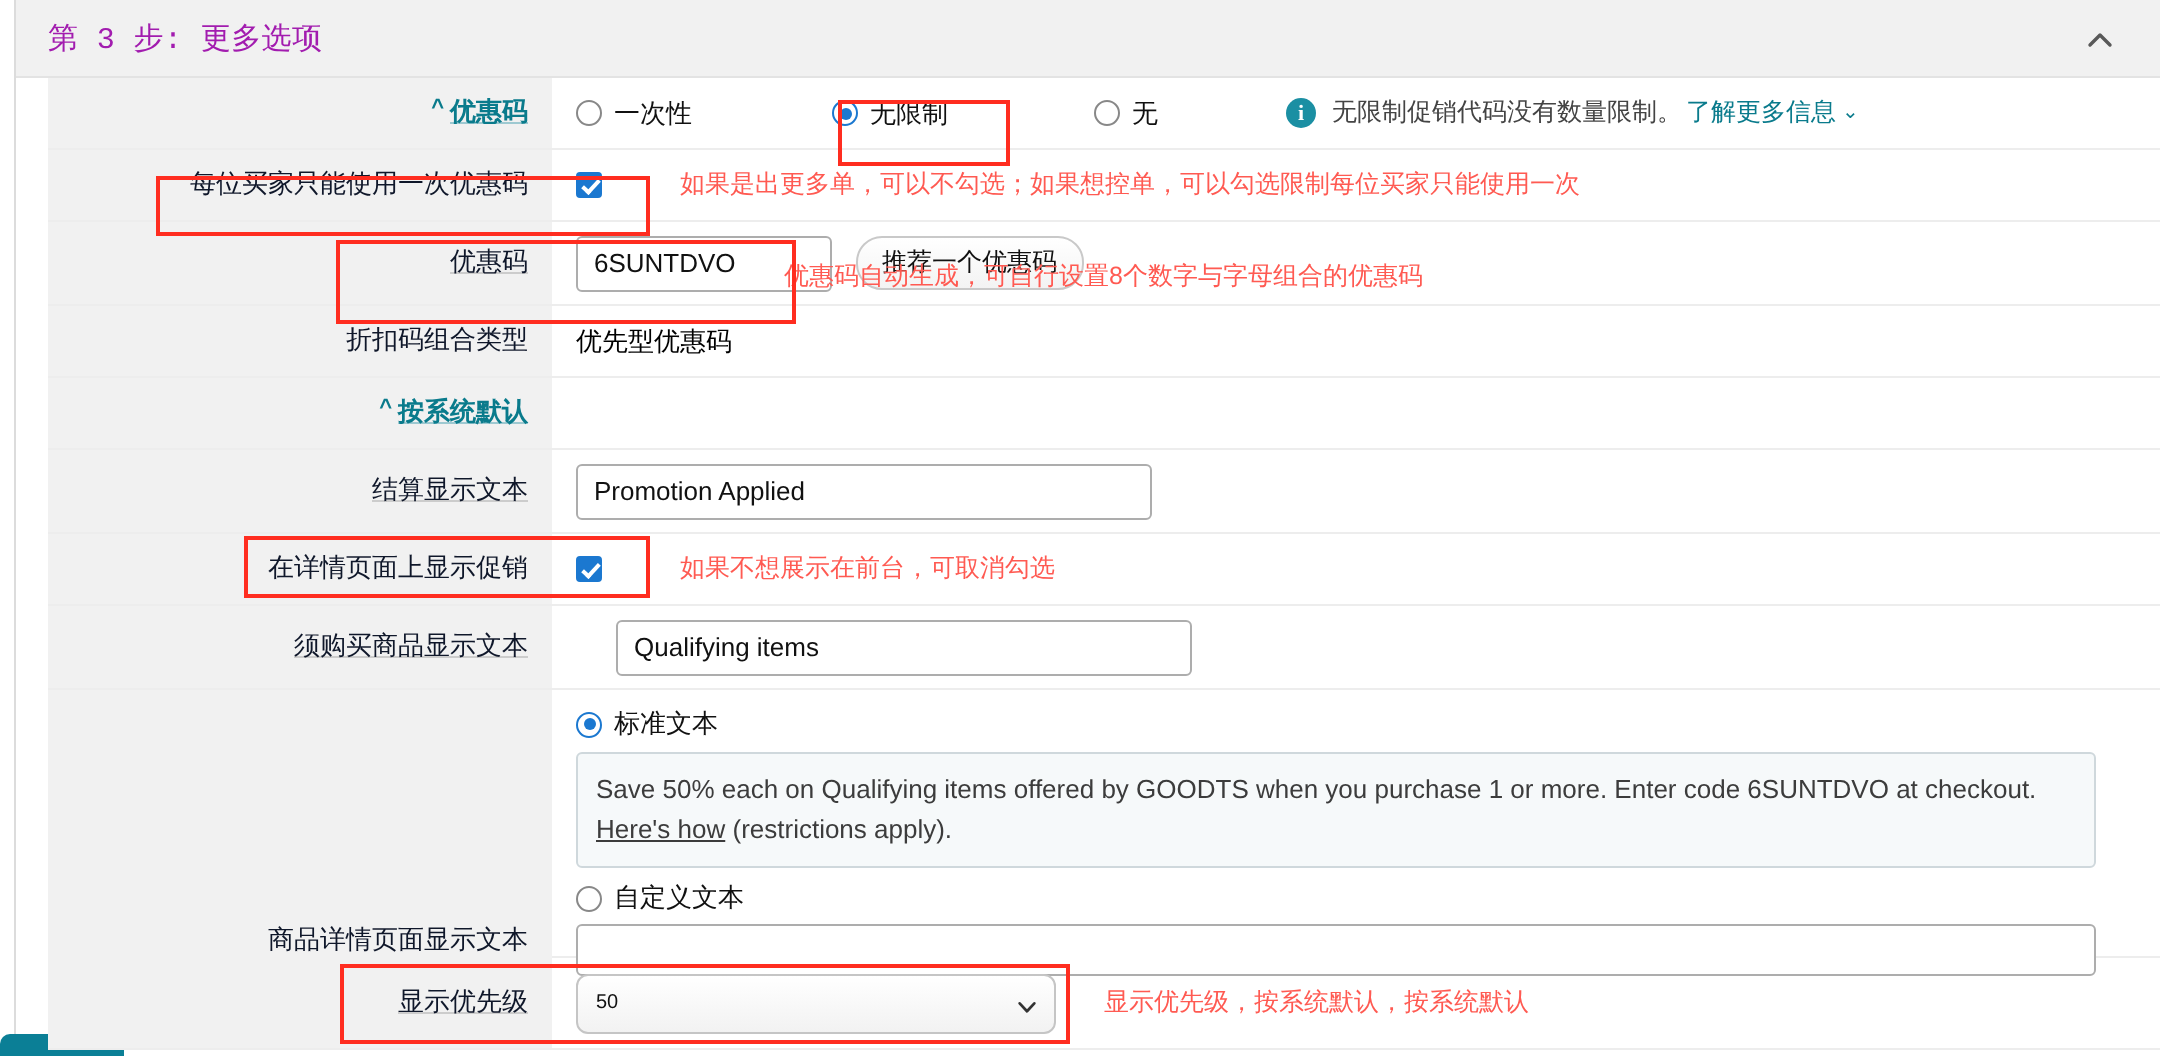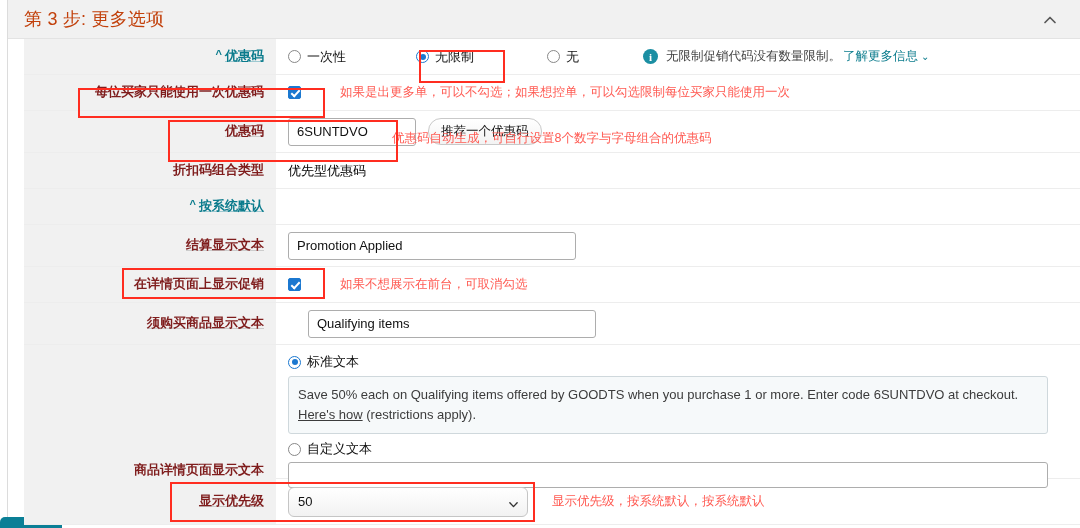--- a/index.html
+++ b/index.html
@@ -19,23 +19,24 @@
   
   .section-header {
     position: absolute;
     left: 8px; top: 0; width: 1072px; height: 39px;
     background: #f1f1f1;
     border-bottom: 1px solid #e3e3e3;
     display: flex; align-items: center;
   }
   .section-title {
     margin-left: 16px;
-    font-size: 18px;
-    color: #c2410c;
+    font-size: 15px;
+    color: #a21caf;
     letter-spacing: 0.2px;
+    font-family: Liberation Mono, monospace;
   }
   .collapse-chevron {
     position: absolute; right: 22px; top: 12px;
     width: 16px; height: 16px;
     cursor: pointer;
   }
 
   
   .left-rail {
     position: absolute; left: 0; top: 0; width: 8px; height: 528px;
@@ -64,22 +65,22 @@
   .row:last-child { border-bottom: 1px solid #ededed; }
   .row-label {
     width: 252px;
     flex: 0 0 252px;
     background: #f1f1f1;
     display: flex;
     align-items: center;
     justify-content: flex-end;
     padding: 0 12px 0 8px;
     font-size: 13px;
-    font-weight: bold;
-    color: #7f1d1d;
+    font-weight: normal;
+    color: #0f172a;
     text-align: right;
     line-height: 1.3;
   }
   .row-label.link-label {
     font-weight: bold;
     color: #0a7b8c;
   }
   .row-label.link-label .caret {
     font-size: 11px;
     color: #0a7b8c;
@@ -240,21 +241,21 @@
 
   .select-wrap {
     position: relative;
     width: 240px; height: 30px;
   }
   .select-box {
     width: 240px; height: 30px;
     border: 1px solid #c5c5c5;
     border-radius: 6px;
     background: linear-gradient(#ffffff, #f2f2f2);
-    font-size: 13px;
+    font-size: 10px;
     color: #111111;
     padding: 0 26px 0 9px;
     display: flex; align-items: center;
     cursor: pointer;
   }
   .select-caret {
     position: absolute; right: 9px; top: 9px;
     width: 11px; height: 11px;
     pointer-events: none;
   }

